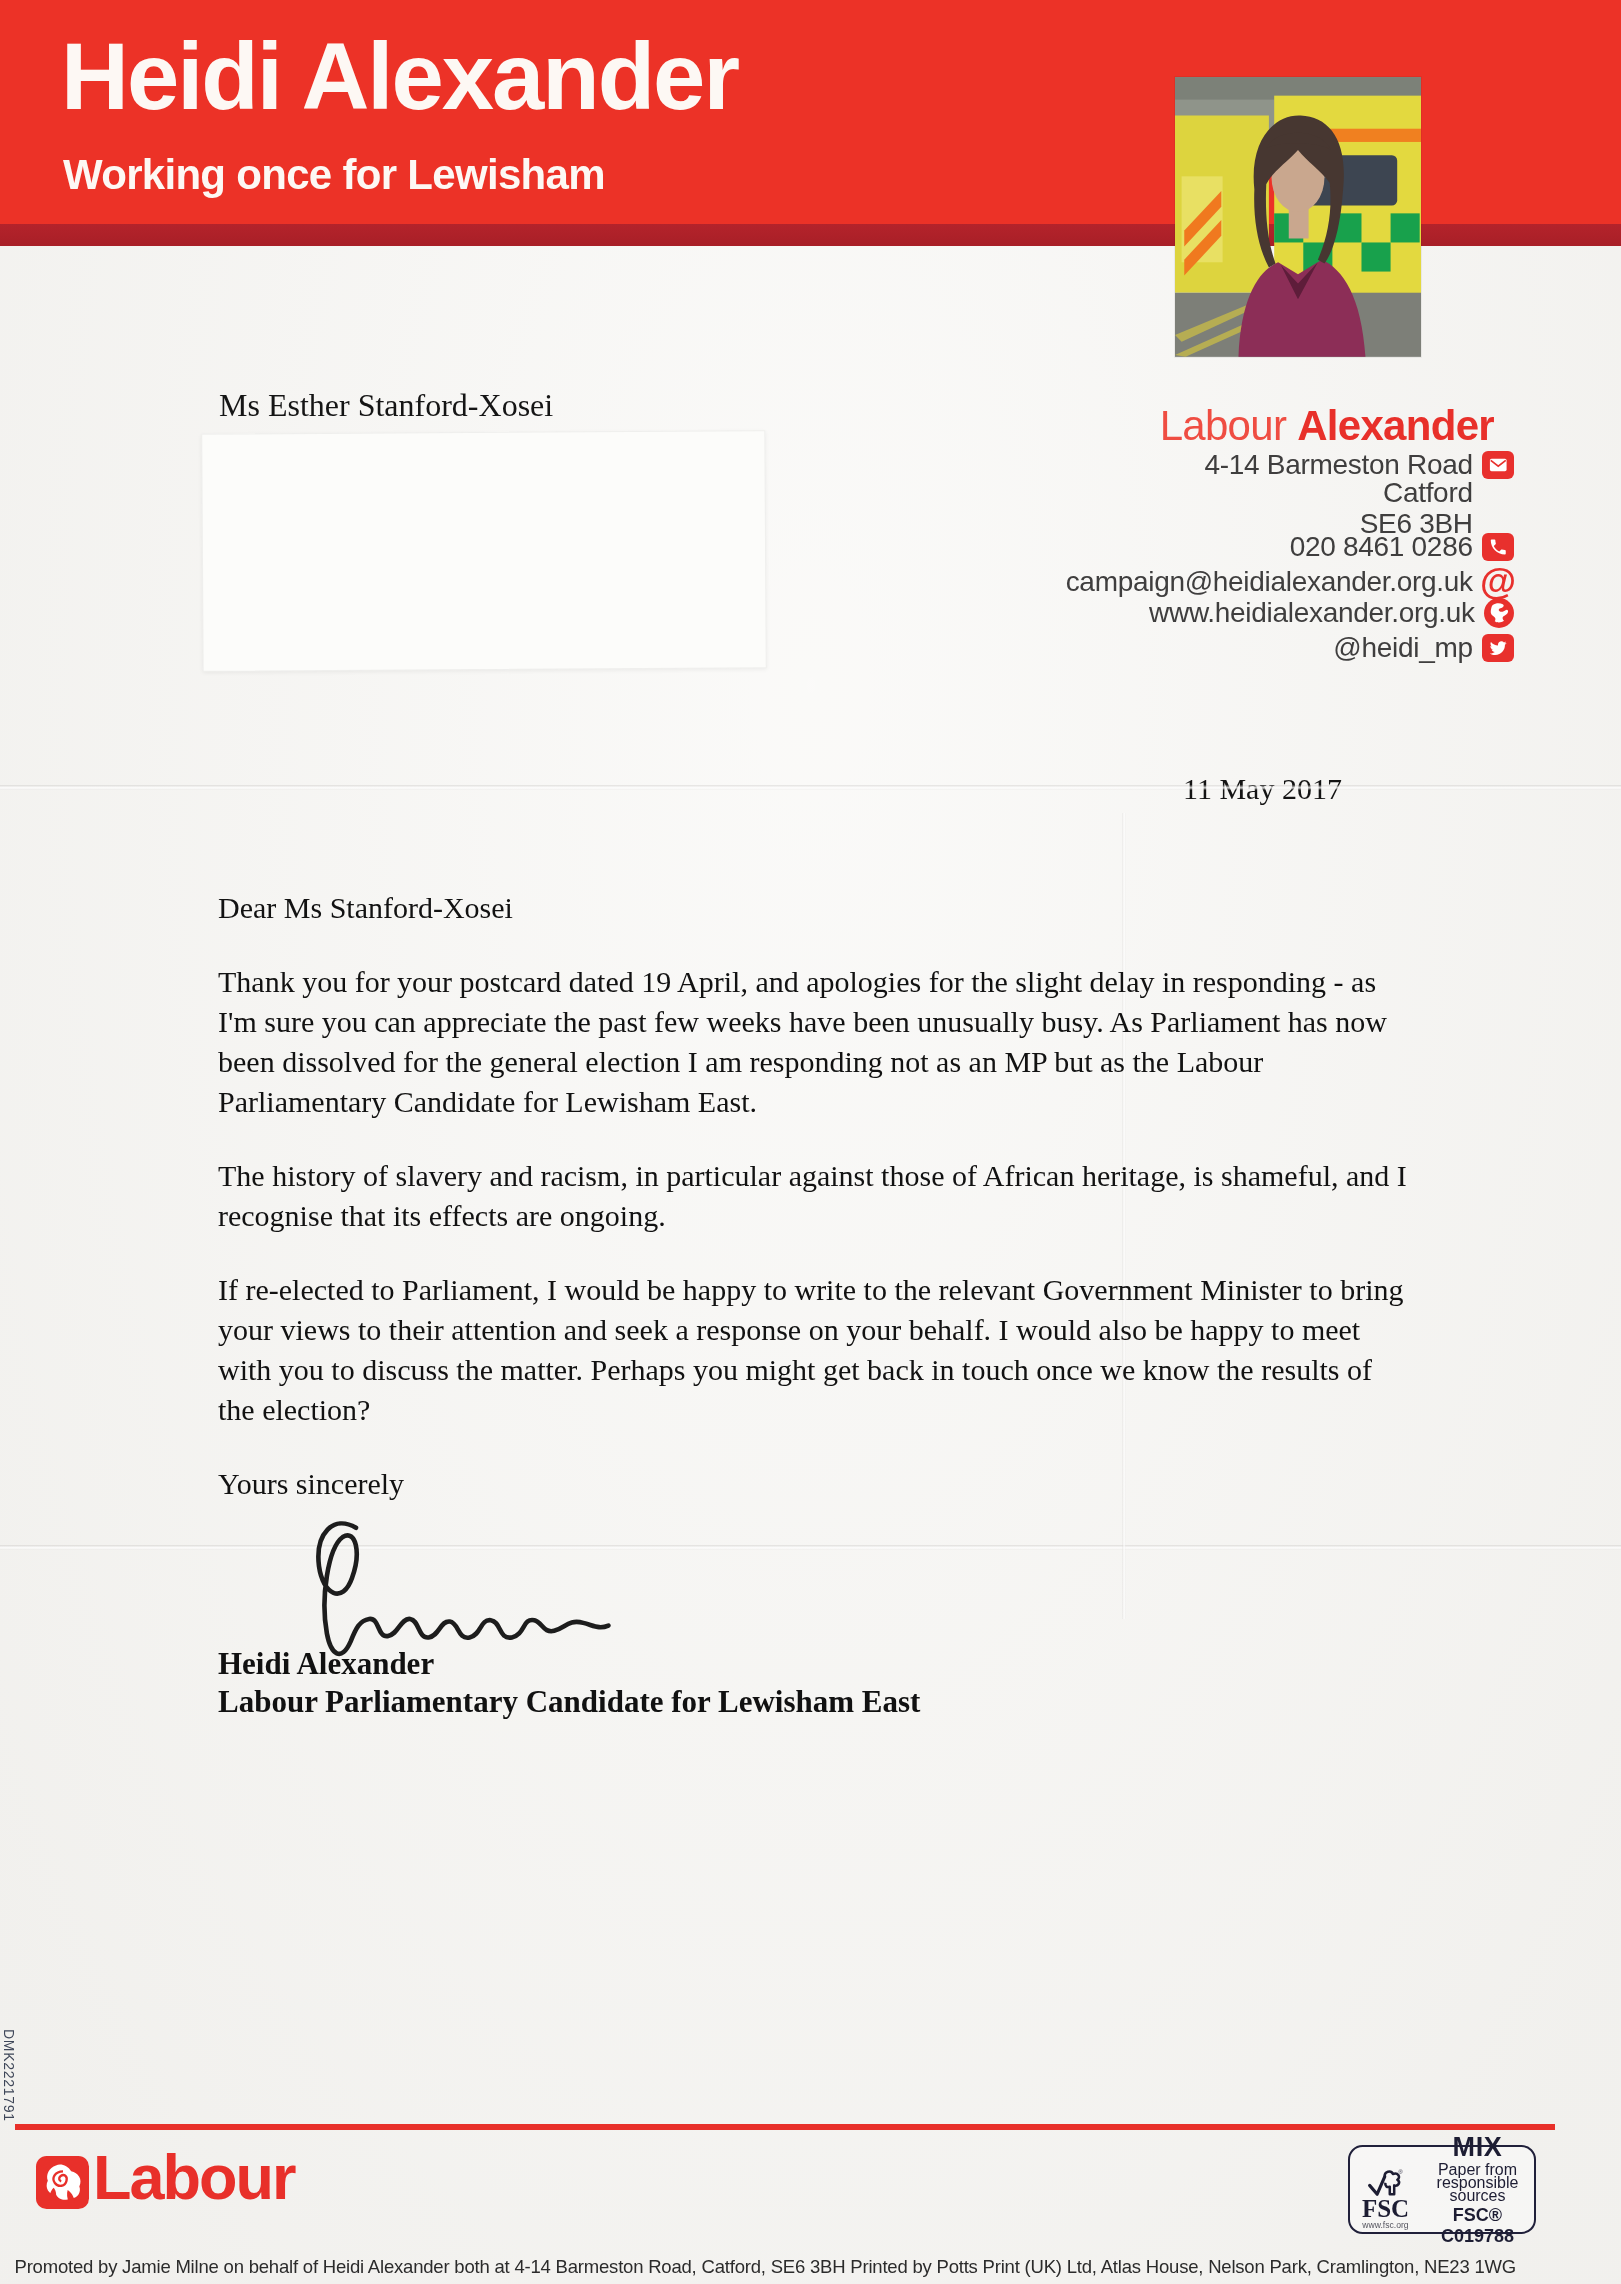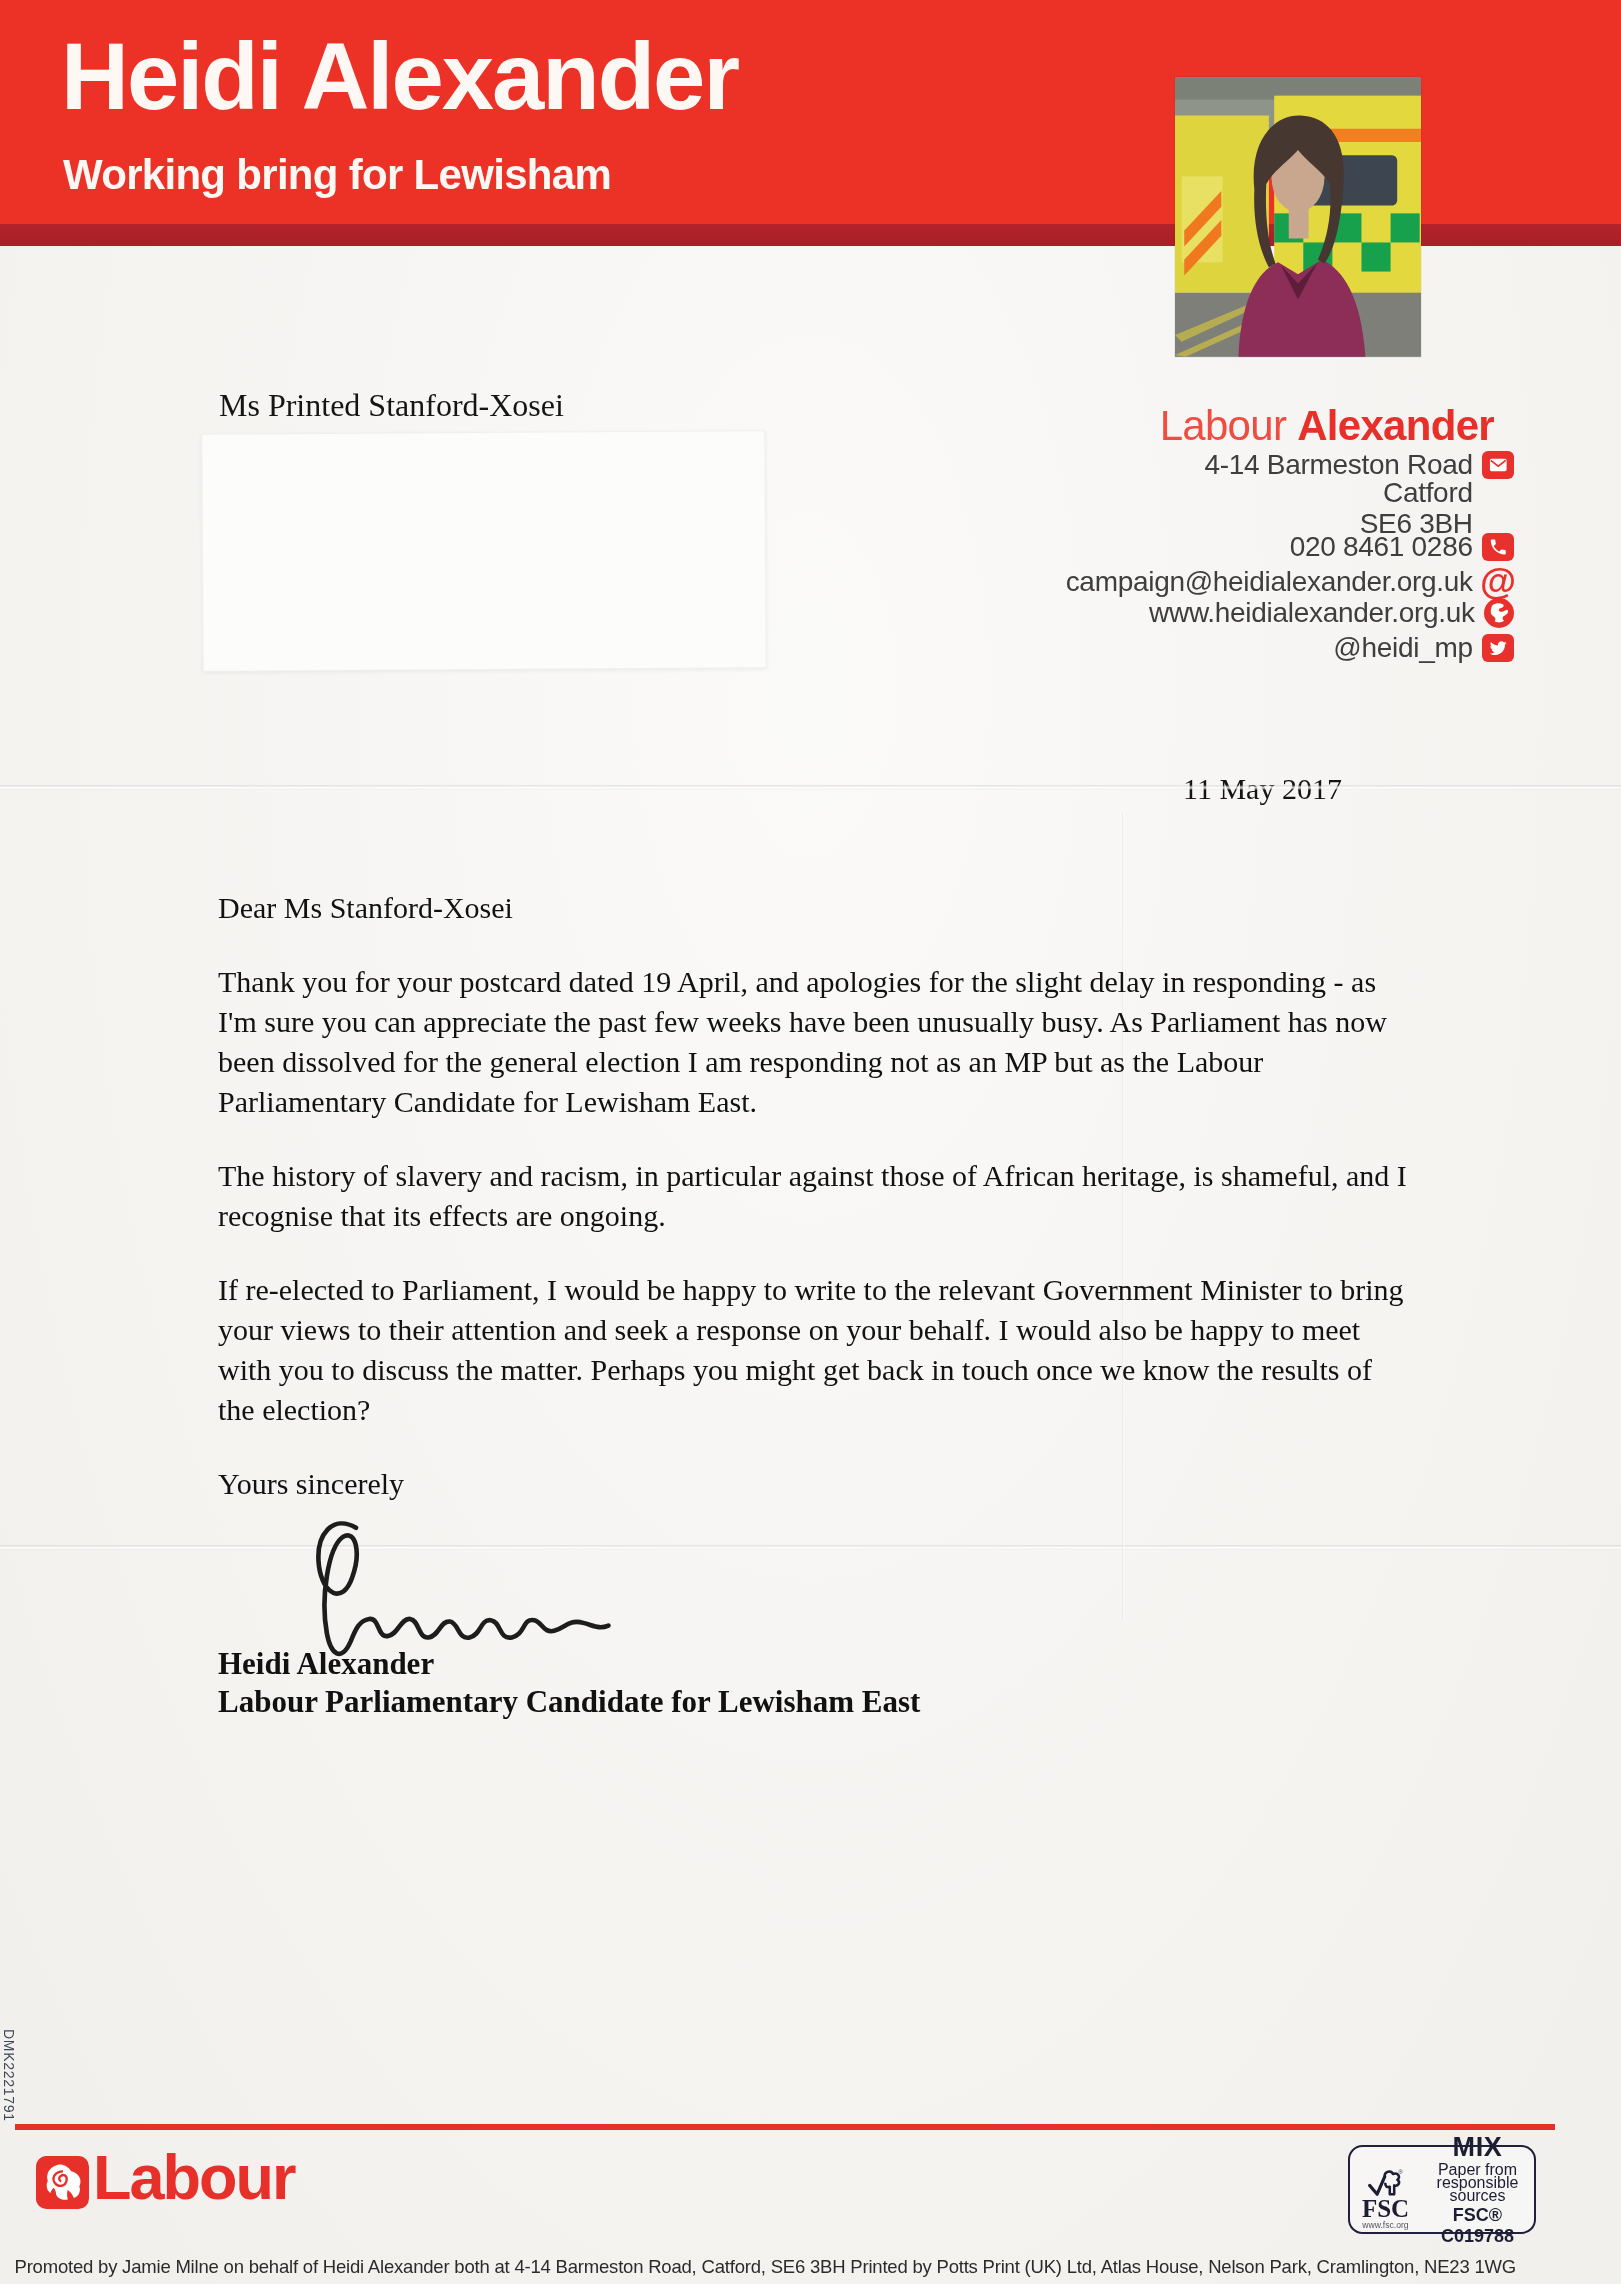--- a/index.html
+++ b/index.html
@@ -80,21 +80,21 @@
   .side-code{position:absolute;left:1.3px;top:2029px;font-size:14px;color:#3e4658;
     writing-mode:vertical-rl;letter-spacing:0.7px;}
 </style>
 </head>
 <body>
 
 <div class="page">
 
   <div class="banner">
     <div class="banner-title">Heidi Alexander</div>
-    <div class="banner-tagline">Working bring for Lewisham</div>
+    <div class="banner-tagline">Working once for Lewisham</div>
     <div class="banner-stripe"></div>
   </div>
 
   <div class="photo">
     <svg viewBox="0 0 372 423" width="246" height="280">
       <rect x="0" y="0" width="372" height="120" fill="#8f948a"></rect>
       <rect x="0" y="0" width="372" height="34" fill="#7c8178"></rect>
       <rect x="0" y="58" width="142" height="268" fill="#ddd43e"></rect>
       <rect x="10" y="150" width="62" height="130" fill="#e8e063"></rect>
       <path d="M14 276 L70 216 L70 240 L14 300 Z" fill="#f0791f"></path>
@@ -166,21 +166,21 @@
   </div>
   <div class="c-row" style="top:632px">
     <span class="txt">@heidi_mp</span>
     <span class="icon-box">
       <svg viewBox="0 0 24 24">
           <path d="M22 5.9c-.7.3-1.5.5-2.3.6.8-.5 1.4-1.3 1.7-2.2-.8.5-1.6.8-2.5 1C18.1 4.5 17 4 15.8 4c-2.3 0-4.1 1.9-4.1 4.1 0 .3 0 .6.1.9-3.4-.2-6.5-1.8-8.5-4.3-.4.6-.6 1.3-.6 2.1 0 1.4.7 2.7 1.8 3.4-.7 0-1.3-.2-1.9-.5v.1c0 2 1.4 3.7 3.3 4-.3.1-.7.2-1.1.2-.3 0-.5 0-.8-.1.5 1.6 2 2.8 3.9 2.9-1.4 1.1-3.2 1.8-5.1 1.8H2c1.8 1.2 4 1.8 6.3 1.8 7.5 0 11.7-6.3 11.7-11.7v-.5c.8-.6 1.5-1.3 2-2.1z" fill="#ffffff"></path>
         </svg>
     </span>
   </div>
 
-  <div class="recipient serif">Ms Printed Stanford-Xosei</div>
+  <div class="recipient serif">Ms Esther Stanford-Xosei</div>
   <div class="redaction"></div>
 
   <div class="date serif">11 May 2017</div>
 
   <div class="crease-h" style="top:785px"></div>
   <div class="crease-h" style="top:1545px"></div>
   <div class="crease-v" style="left:1122px;top:813px;height:806px"></div>
 
   <div class="body-text serif">
     <p>Dear Ms Stanford-Xosei</p>

